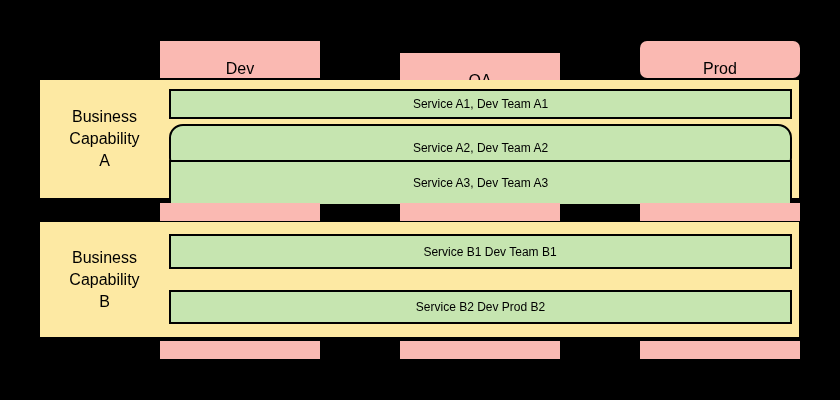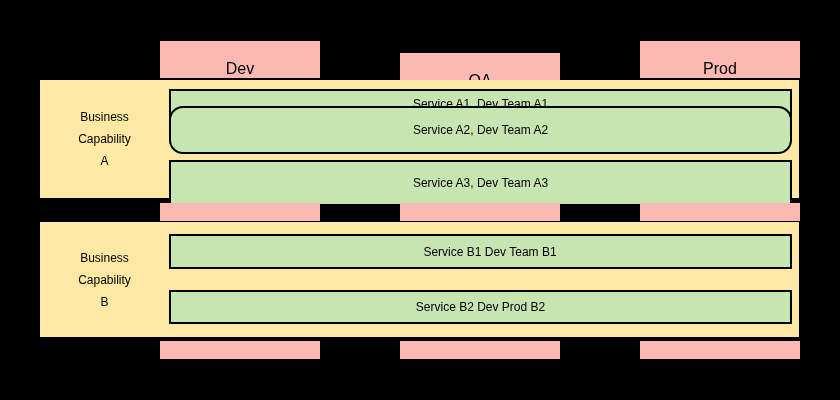--- a/index.html
+++ b/index.html
@@ -30,21 +30,21 @@
     width: 160px;
     background: var(--pink);
     display: flex;
     align-items: flex-end;
     justify-content: center;
     font-size: 16px;
     color: var(--text);
   }
   .env-header.col-0 { left: 160px; }
   .env-header.col-1 { left: 400px; margin-top: 12px; }
-  .env-header.col-2 { left: 640px; }
+  .env-header.col-2 { left: 640px; border-radius: 7px; }
 
   .col-strip {
     position: absolute;
     width: 160px;
     height: 18px;
     background: var(--pink);
   }
   .col-strip.mid { top: 203px; }
   .col-strip.bottom { top: 341px; }
   .col-strip.col-0 { left: 160px; }
@@ -64,39 +64,39 @@
     position: absolute;
     left: 0;
     top: 0;
     bottom: 0;
     width: 129px;
     display: flex;
     flex-direction: column;
     align-items: center;
     justify-content: center;
     text-align: center;
-    font-size: 12px;
+    font-size: 16px;
     line-height: 22px;
     color: var(--text);
     border-radius: 27px;
   }
   .service-bar {
     position: absolute;
     left: 129px;
     width: 623px;
     background: var(--green);
     border: 2px solid var(--text);
     display: flex;
     align-items: center;
     justify-content: center;
     font-size: 12px;
     color: var(--text);
   }
   .cap-a .service-bar.row-0 { top: 9px;  height: 30px; }
-  .cap-a .service-bar.row-1 { top: 26px; height: 48px; border-radius: 14px; }
+  .cap-a .service-bar.row-1 { top: 44px; height: 48px; border-radius: 14px; }
   .cap-a .service-bar.row-2 { top: 80px; height: 46px; }
   .cap-b .service-bar.row-0 { top: 12px; height: 35px; padding-left: 19px; }
   .cap-b .service-bar.row-1 { top: 68px; height: 34px; }
 </style>
 </head>
 <body>
 
 <div class="canvas">
 
   <div class="env-header col-0">

